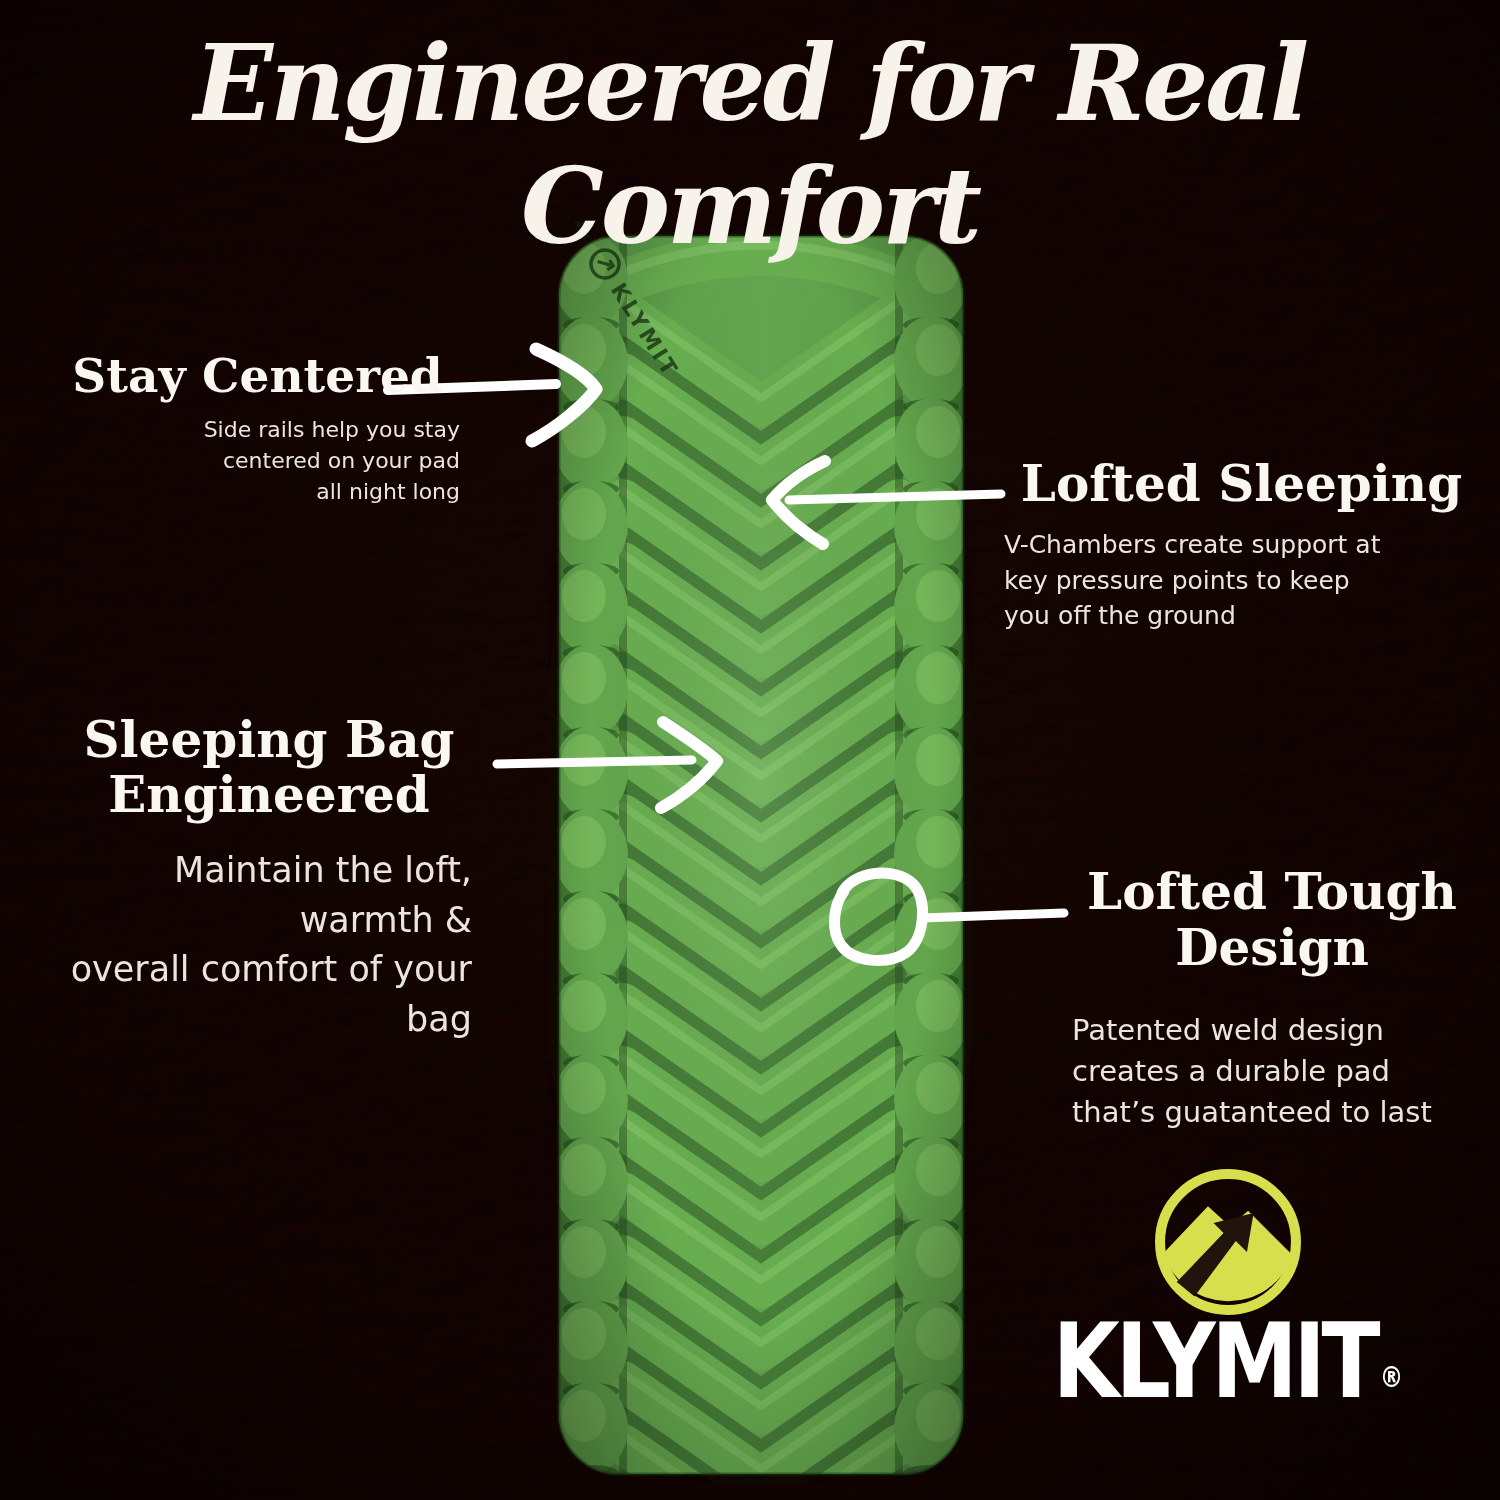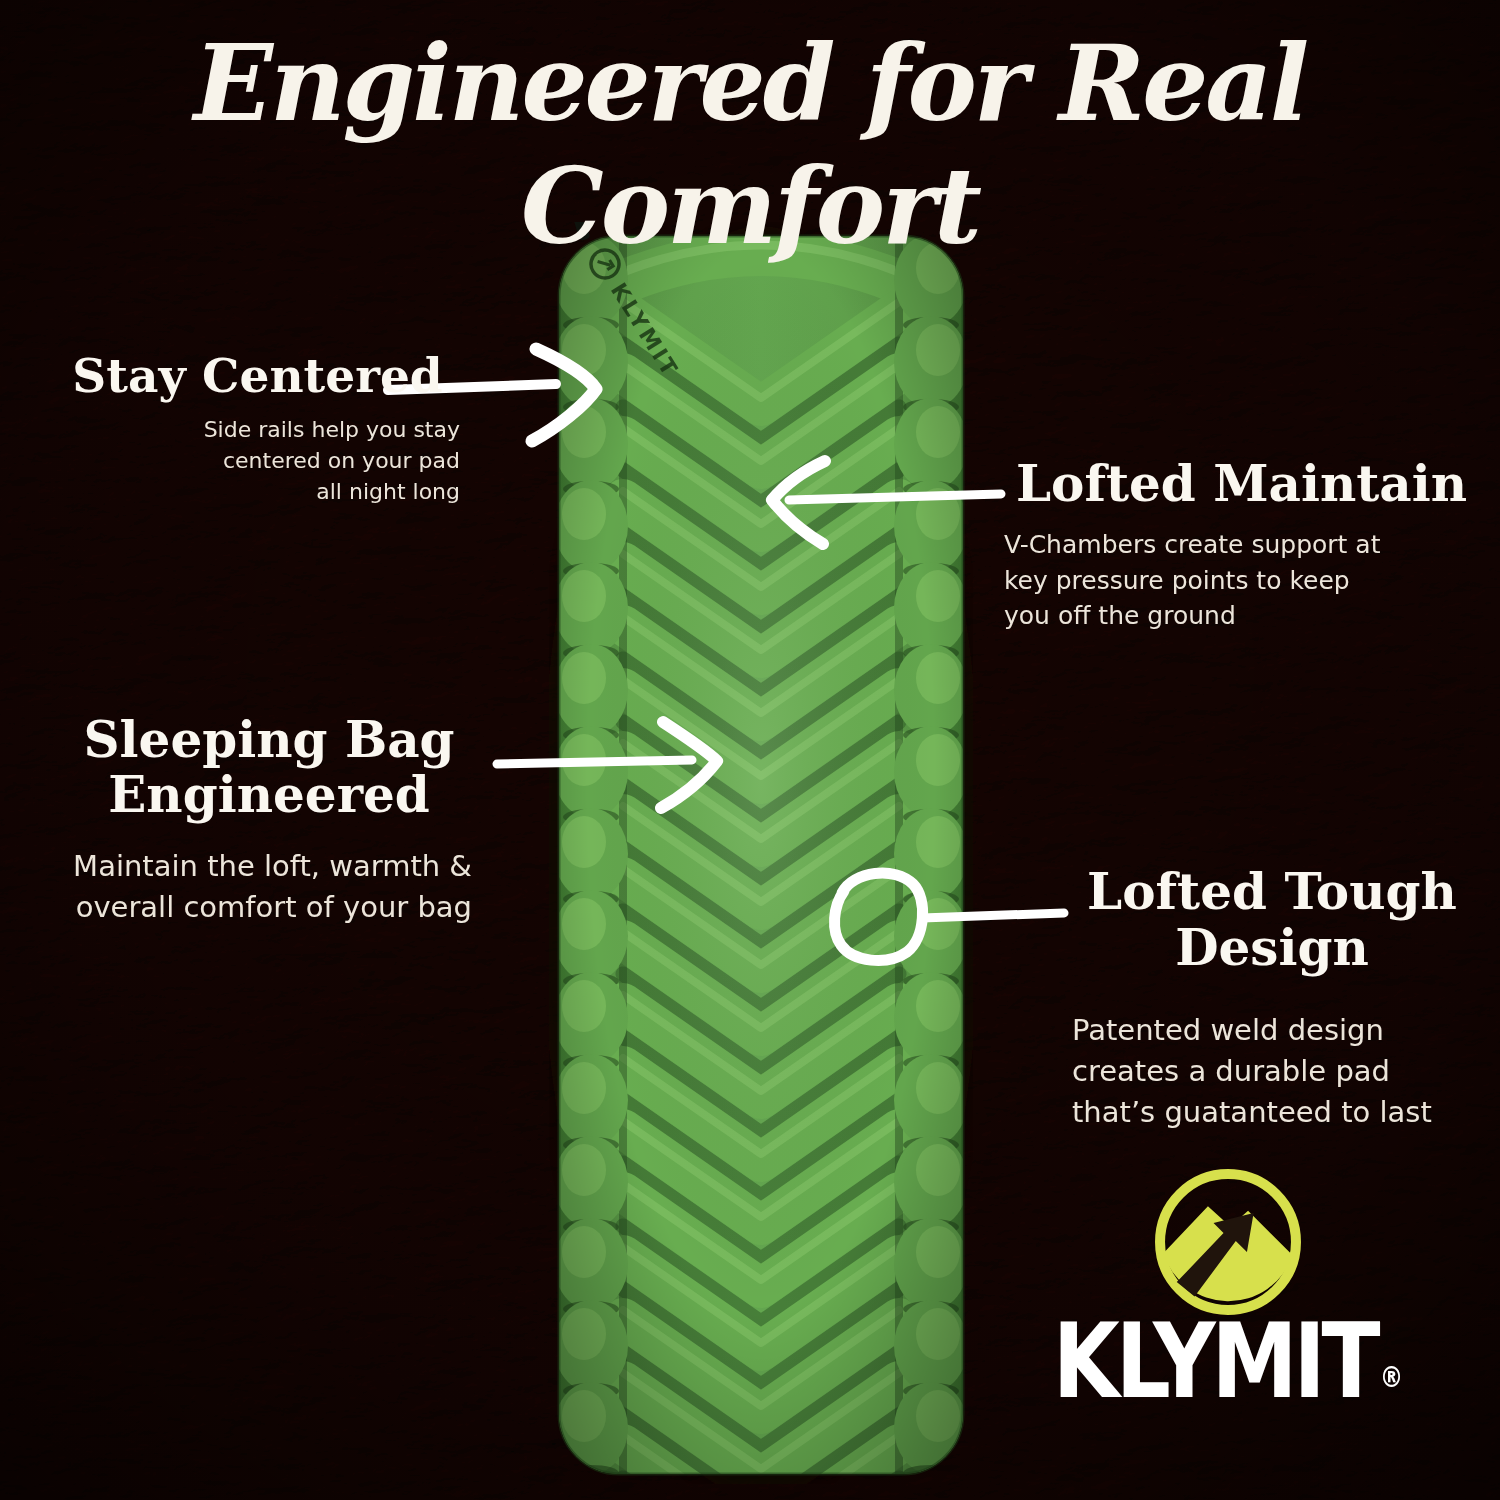--- a/index.html
+++ b/index.html
@@ -24,21 +24,21 @@
   #stay-centered{left:55px;top:348px;width:405px;}
   #stay-centered h2{font-size:47px;}
   #stay-centered p{font-size:22px;line-height:1.4;margin-top:12px;}
 
   #lofted-support{left:1004px;top:454px;width:475px;}
   #lofted-support h2{font-size:50px;}
   #lofted-support p{font-size:25px;line-height:1.42;margin-top:14px;}
 
   #sleeping-bag-reservoirs{left:66px;top:712px;width:406px;}
   #sleeping-bag-reservoirs h2{font-size:50px;line-height:1.1;}
-  #sleeping-bag-reservoirs p{font-size:29px;line-height:1.42;margin-top:24px;}
+  #sleeping-bag-reservoirs p{font-size:35px;line-height:1.42;margin-top:24px;}
 
   #proven-tough-design{left:1072px;top:864px;width:400px;}
   #proven-tough-design h2{font-size:50px;line-height:1.12;}
   #proven-tough-design p{font-size:29px;line-height:1.42;margin-top:34px;}
 
   #fast-easy-inflation{left:116px;top:1104px;width:316px;}
   #fast-easy-inflation h2{font-size:49px;line-height:1.16;}
   #fast-easy-inflation p{font-size:28px;margin-top:30px;}
 
   
@@ -299,21 +299,21 @@
   </svg>
 
   <div class="callout align-right" id="stay-centered">
     <h2>Stay Centered</h2>
     <p>Side rails help you stay
 centered on your pad
 all night long</p>
   </div>
 
   <div class="callout align-left" id="lofted-support">
-    <h2>Lofted Maintain</h2>
+    <h2>Lofted Sleeping</h2>
     <p>V-Chambers create support at
 key pressure points to keep
 you off the ground</p>
   </div>
 
   <div class="callout align-right" id="sleeping-bag-reservoirs">
     <h2>Sleeping Bag
 Engineered</h2>
     <p>Maintain the loft, warmth &amp;
 overall comfort of your bag</p>

